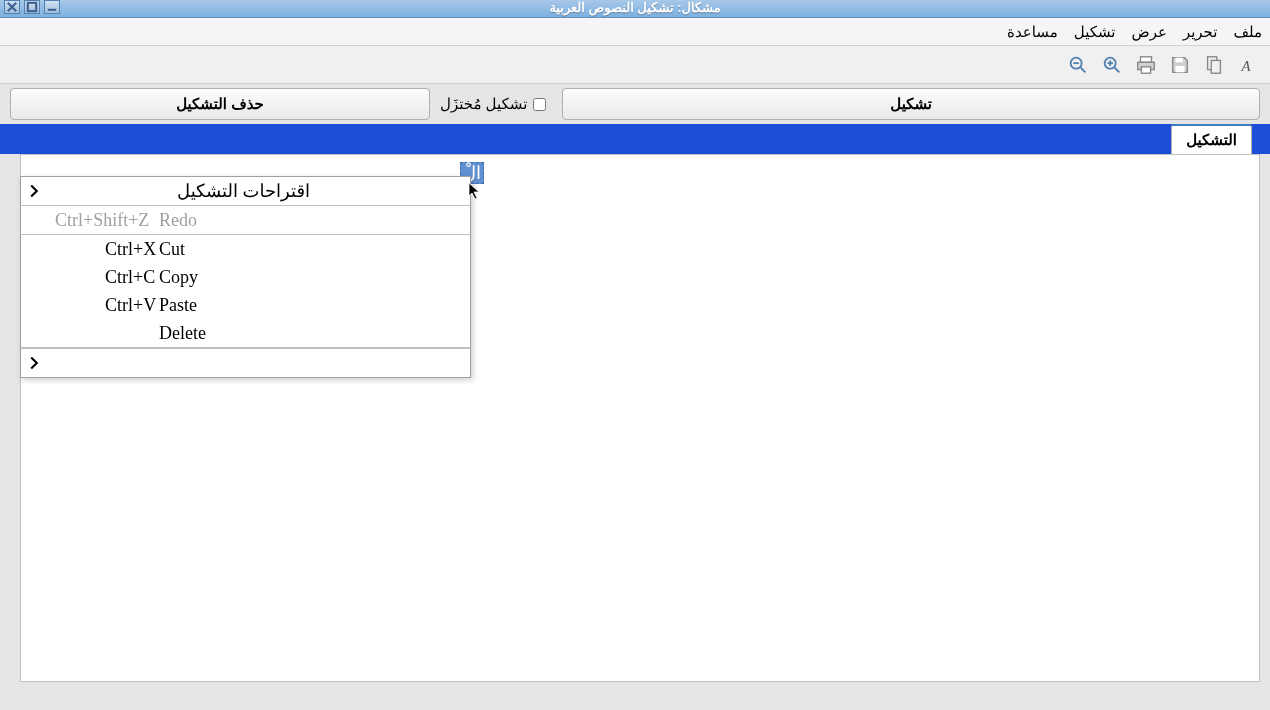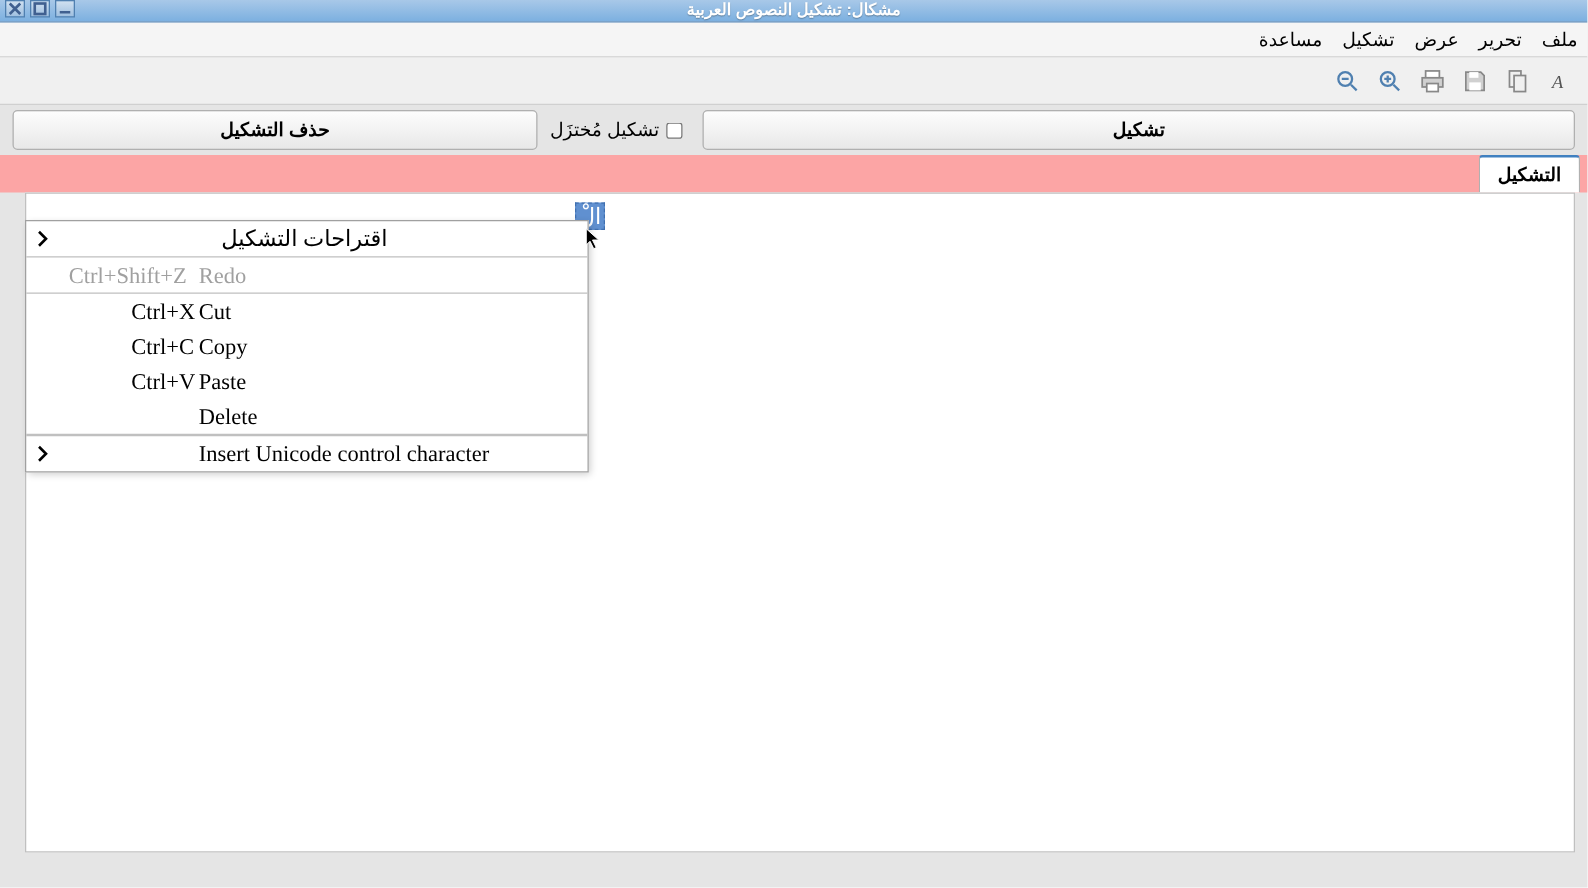--- a/index.html
+++ b/index.html
@@ -105,25 +105,25 @@
     .checkbox-wrap {
       display: flex;
       align-items: center;
       gap: 6px;
       font-size: 15px;
       margin-left: auto;
       margin-right: 6px;
     }
     .tabs-row {
       height: 30px;
-      background: #fca5a5;
+      background: #1d4ed8;
       display: flex;
       flex-direction: row-reverse;
       align-items: flex-end;
-      padding: 0 6px;
+      padding: 0 18px;
     }
     .tab {
       padding: 5px 14px;
       background: #fff;
       border: 1px solid #b0b0b0;
       border-bottom: none;
       border-top: 2px solid #4080c0;
       font-size: 15px;
       font-weight: bold;
       cursor: pointer;
@@ -334,21 +334,20 @@
     <span class="cm-text-label">Delete</span>
   </div>
   <div class="cm-sep"></div>
   <div class="cm-sep"></div>
   <div class="cm-item">
     <div class="cm-arrow">
       <svg viewBox="0 0 10 10">
           <path d="M3 1 L7 5 L3 9" fill="none" stroke="#000" stroke-width="1.5"></path>
         </svg>
     </div>
-    <span class="cm-last-label">Insert Unicode control character</span>
   </div>
 </div>
 
 <div class="cursor-img">
   <svg width="14" height="18" viewBox="0 0 14 18">
     <path d="M1 1 L1 14 L4 11 L7 17 L9 16 L6 10 L11 10 Z" fill="#000" stroke="#fff" stroke-width="0.8"></path>
   </svg>
 </div>
 
 </body></html>

